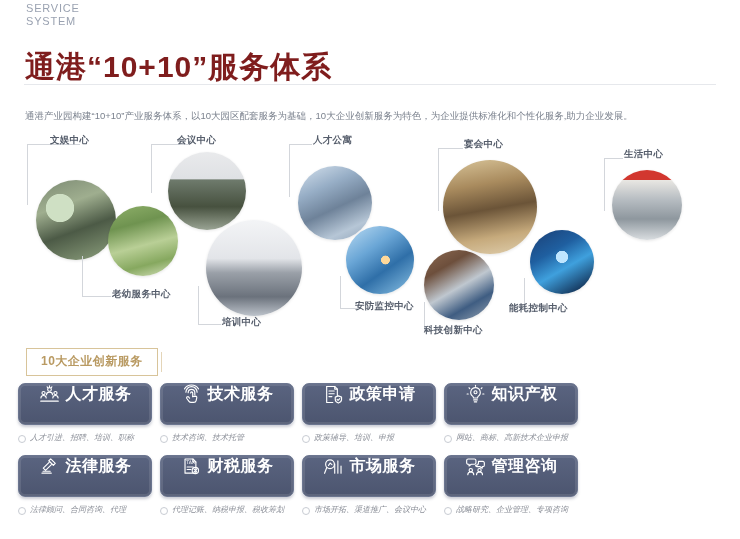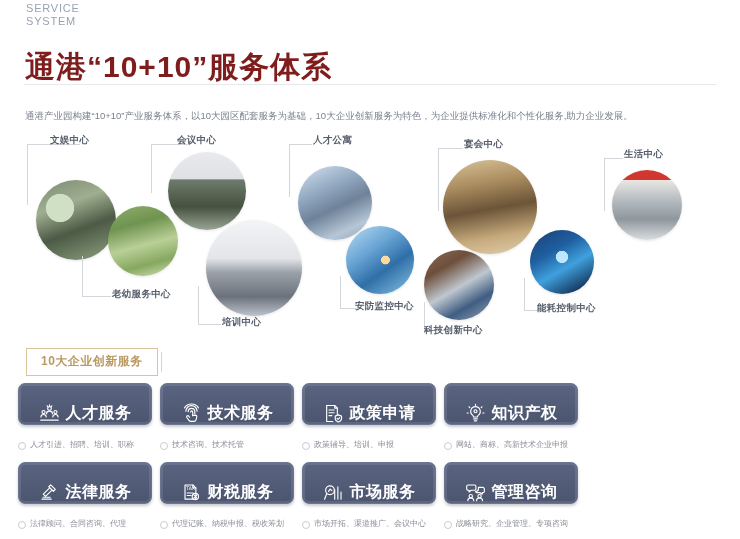--- a/index.html
+++ b/index.html
@@ -84,31 +84,31 @@
 
   
   .grid{position:absolute;left:18px;top:383px;width:706px;}
   .grow{display:flex;gap:8px;}
   .cell{width:134px;}
   .card{
     height:42px;border-radius:7px;
     background:linear-gradient(180deg,#5a6480 0%,#4c556f 100%);
     border:1px solid #6c7690;
     box-shadow:0 2px 3px rgba(60,70,100,.28), inset 0 0 0 2px rgba(255,255,255,.10);
-    display:flex;align-items:flex-end;justify-content:center;gap:6px;
+    display:flex;align-items:flex-start;justify-content:center;gap:6px;
     padding:0 16px;box-sizing:border-box;
   }
   .card .ic{width:21px;height:21px;flex:0 0 21px;display:block;}
   .card .ic svg{width:21px;height:21px;display:block;}
   .card .lbl{
     color:#ffffff;font-size:16px;font-weight:700;letter-spacing:.5px;white-space:nowrap;
   }
   .cap{
-    margin-top:14px;display:flex;align-items:center;gap:4px;
-    font-size:8px;line-height:11px;color:#8b8f98;white-space:nowrap;
+    margin-top:7px;display:flex;align-items:center;gap:4px;
+    font-size:8px;line-height:11px;color:#8b8f98;white-space:nowrap;font-style:italic;
   }
   .cap .dot{
     flex:0 0 auto;width:6px;height:6px;border:1px solid #c8ccd3;border-radius:50%;
     margin-top:2px;display:block;
   }
   .row2{margin-top:12px;}
 </style>
 </head>
 <body>
 
@@ -184,21 +184,21 @@
   <div class="node">
     <div class="connector" style="left:424px;top:176px;width:18px;height:28px;border-left-width:1px;border-bottom-width:1px;"></div>
     <div class="node-label" style="left:424px;top:198px;">科技创新中心</div>
     <div class="circle img-tech" style="left:424px;top:124px;width:70px;height:70px;">
         <div class="ph"></div>
       </div>
   </div>
 
   <div class="node">
     <div class="connector" style="left:524px;top:152px;width:20px;height:32px;border-left-width:1px;border-bottom-width:1px;"></div>
-    <div class="node-label" style="left:537px;top:176px;">能耗控制中心</div>
+    <div class="node-label" style="left:509px;top:176px;">能耗控制中心</div>
     <div class="circle img-energy" style="left:530px;top:104px;width:64px;height:64px;">
         <div class="ph"></div>
       </div>
   </div>
 
   <div class="node">
     <div class="connector" style="left:604px;top:32px;width:18px;height:52px;border-left-width:1px;border-top-width:1px;"></div>
     <div class="node-label" style="left:624px;top:22px;">生活中心</div>
     <div class="circle img-life" style="left:612px;top:44px;width:70px;height:70px;">
         <div class="ph"></div>

